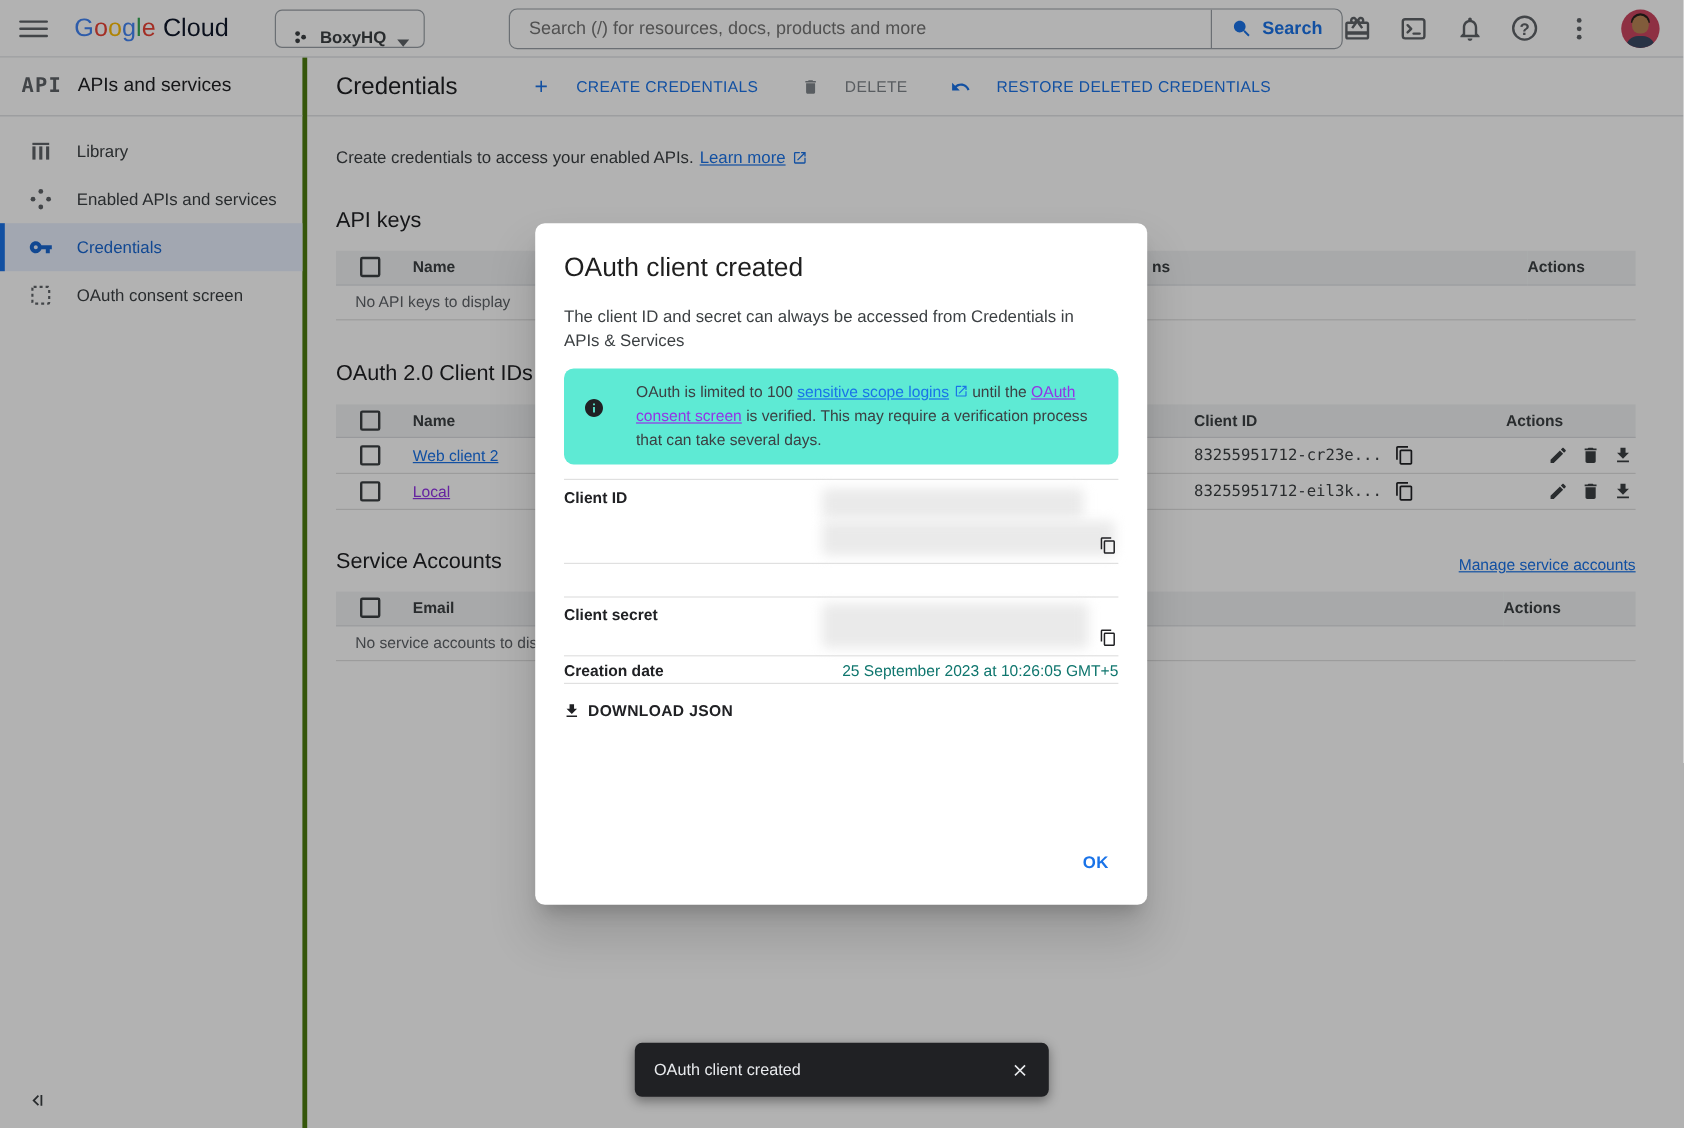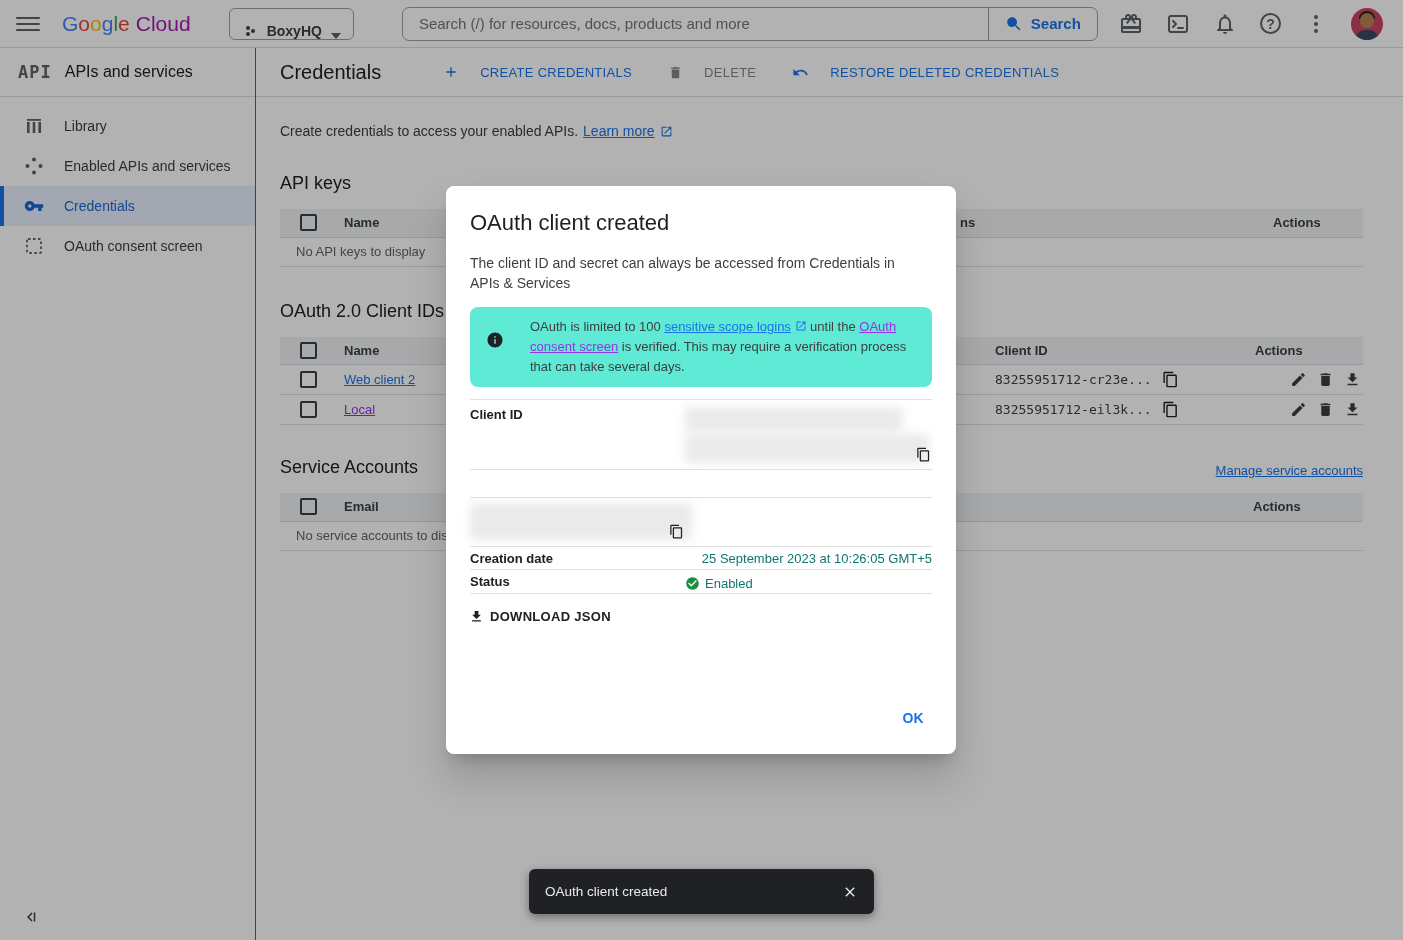--- a/index.html
+++ b/index.html
@@ -7,43 +7,43 @@
   body { font-family:"Liberation Sans", sans-serif; background:#fff; position:relative; color:#202124; }
   svg { display:block; }
 
   
   .header { position:absolute; top:0; left:0; right:0; height:48px; background:#fff;
             border-bottom:1px solid #dadce0; display:flex; align-items:center; z-index:1; }
   .burger { margin-left:16px; width:24px; height:24px; display:flex; flex-direction:column; justify-content:center; gap:4px; cursor:pointer; }
   .burger span { display:block; height:2px; background:#5f6368; border-radius:1px; }
   .gc-logo { margin-left:22px; font-size:21px; letter-spacing:0; display:flex; align-items:center; gap:6px; }
   .gc-logo .gword span { font-weight:400; }
-  .gc-logo .cloud { color:#a21caf; }
+  .gc-logo .cloud { color:#0f172a; }
   .proj-picker { margin-left:38px; height:32px; border:1px solid #9aa0a6; border-radius:6px;
                  display:flex; align-items:flex-end; padding:0 12px; gap:9px; background:#fff; cursor:pointer; }
   .proj-picker .pname { font-size:14px; color:#3c4043; font-weight:700; }
   .caret { width:0; height:0; border-left:5px solid transparent; border-right:5px solid transparent; border-top:6px solid #5f6368; }
-  .searchbar { margin-left:48px; width:696px; height:34px; border:1px solid #9aa0a6; border-radius:7px;
+  .searchbar { margin-left:70px; width:696px; height:34px; border:1px solid #9aa0a6; border-radius:7px;
                display:flex; align-items:center; background:#fff; overflow:hidden; }
   .searchbar input { flex:1; border:none; outline:none; font-size:15px; color:#5f6368; padding:0 16px;
                      font-family:"Liberation Sans", sans-serif; background:transparent; }
   .search-btn { height:100%; display:flex; align-items:center; gap:8px; padding:0 16px;
                 border-left:1px solid #9aa0a6; cursor:pointer; }
   .search-btn .lbl { color:#1a73e8; font-size:15px; font-weight:700;text-align:right; }
   .hdr-right { margin-left:auto; display:flex; align-items:center; gap:23px; padding-right:20px; }
   .hicon { width:24px; height:24px; cursor:pointer; }
   .help-circle { width:21px; height:21px; border:2px solid #5f6368; border-radius:50%;
                  display:flex; align-items:center; justify-content:center; font-size:14px; font-weight:700; color:#5f6368; }
   .avatar { width:32px; height:32px; border-radius:50%; background:#cc4560; position:relative; overflow:hidden; cursor:pointer; }
   .avatar .head { position:absolute; top:5px; left:9px; width:14px; height:15px; border-radius:50% 50% 45% 45%; background:#b98455; }
   .avatar .hair { position:absolute; top:3px; left:8px; width:16px; height:8px; border-radius:8px 8px 0 0; background:#27211e; }
   .avatar .body { position:absolute; bottom:-4px; left:4px; width:24px; height:14px; border-radius:10px 10px 0 0; background:#3a4a63; }
 
   
-  .sidebar { position:absolute; top:48px; left:0; width:256px; bottom:0; background:#fff; border-right:1px solid #4d7c0f; z-index:1; }
+  .sidebar { position:absolute; top:48px; left:0; width:256px; bottom:0; background:#fff; border-right:4px solid #4d7c0f; z-index:1; }
   .sb-head { height:49px; border-bottom:1px solid #dadce0; display:flex; align-items:center; padding-left:18px; gap:13px; }
   .sb-apilogo { font-family:"DejaVu Sans Mono", monospace; font-weight:700; font-size:17px; color:#5f6368; letter-spacing:1px; }
   .sb-title { font-size:16px; color:#202124; }
   .sb-items { margin-top:9px; }
   .sb-item { height:40px; display:flex; align-items:center; padding-left:24px; gap:20px; cursor:pointer;
              font-size:14px; color:#3c4043; position:relative; }
   .sb-item .sicon { width:20px; height:20px; flex:0 0 20px; }
   .sb-item.selected { background:#e8f0fe; color:#1967d2; }
   .sb-item.selected::before { content:""; position:absolute; left:0; top:0; bottom:0; width:4px; background:#1a73e8; }
   .collapse-btn { position:absolute; left:24px; bottom:14px; width:18px; height:18px; cursor:pointer; }
@@ -395,40 +395,32 @@
       <div class="kv-val">
         <div class="blob b1"></div>
         <div class="blob b2"></div>
         <svg class="copy-ic" viewBox="0 0 24 24" fill="#202124">
             <path d="M16 1H4c-1.1 0-2 .9-2 2v14h2V3h12V1zm3 4H8c-1.1 0-2 .9-2 2v14c0 1.1.9 2 2 2h11c1.1 0 2-.9 2-2V7c0-1.1-.9-2-2-2zm0 16H8V7h11v14z"></path>
           </svg>
       </div>
     </div>
     <div class="kv-row row-gap"></div>
     <div class="kv-row row-sec">
+      <div class="kv-label">Client secret</div>
       <div class="kv-val">
         <div class="blob b3"></div>
         <svg class="copy-ic" viewBox="0 0 24 24" fill="#202124">
             <path d="M16 1H4c-1.1 0-2 .9-2 2v14h2V3h12V1zm3 4H8c-1.1 0-2 .9-2 2v14c0 1.1.9 2 2 2h11c1.1 0 2-.9 2-2V7c0-1.1-.9-2-2-2zm0 16H8V7h11v14z"></path>
           </svg>
       </div>
     </div>
     <div class="kv-row row-date">
       <div class="kv-label">Creation date</div>
       <div class="kv-val">25 September 2023 at 10:26:05 GMT+5</div>
     </div>
-    <div class="kv-row row-status">
-      <div class="kv-label">Status</div>
-      <div class="kv-val statusline">
-        <svg width="15" height="15" viewBox="0 0 24 24" fill="#1e8e3e">
-            <path d="M12 2C6.48 2 2 6.48 2 12s4.48 10 10 10 10-4.48 10-10S17.52 2 12 2zm-2 15l-5-5 1.41-1.41L10 14.17l7.59-7.59L19 8l-9 9z"></path>
-          </svg>
-        <span>Enabled</span>
-      </div>
-    </div>
   </div>
 
   <div class="dl-btn">
     <svg width="15" height="15" viewBox="0 0 24 24" fill="#202124">
         <path d="M19 9h-4V3H9v6H5l7 7 7-7zM5 18v2h14v-2H5z"></path>
       </svg>
     <span>DOWNLOAD JSON</span>
   </div>
 
   <div class="ok-btn">OK</div>

